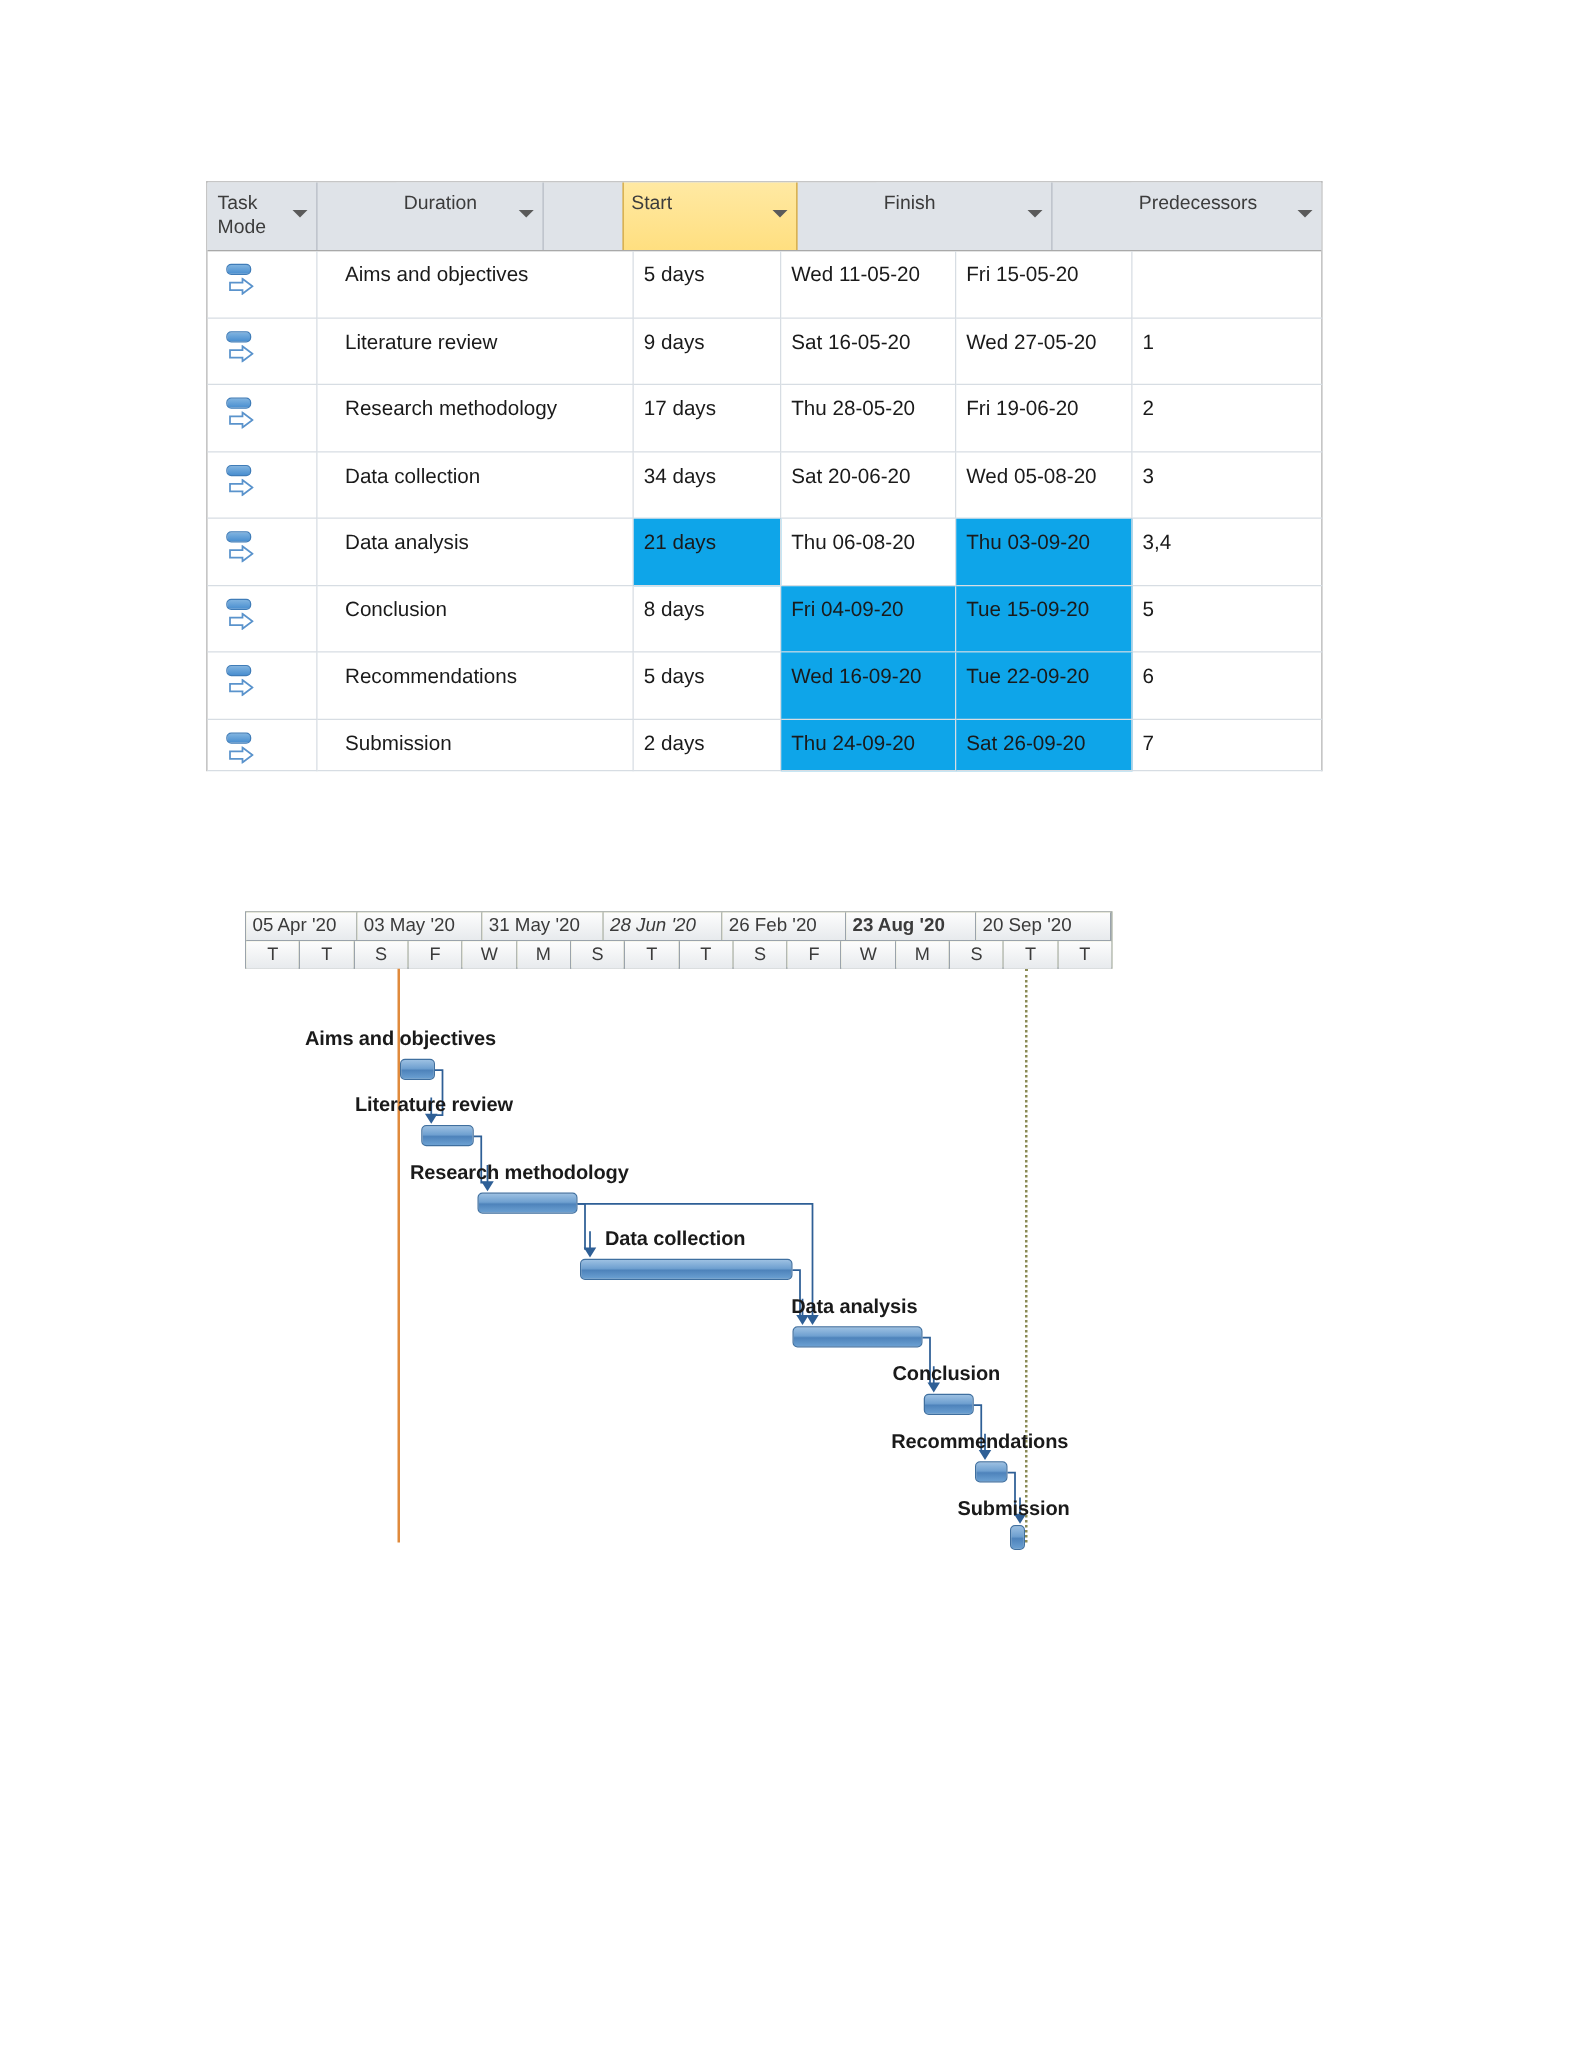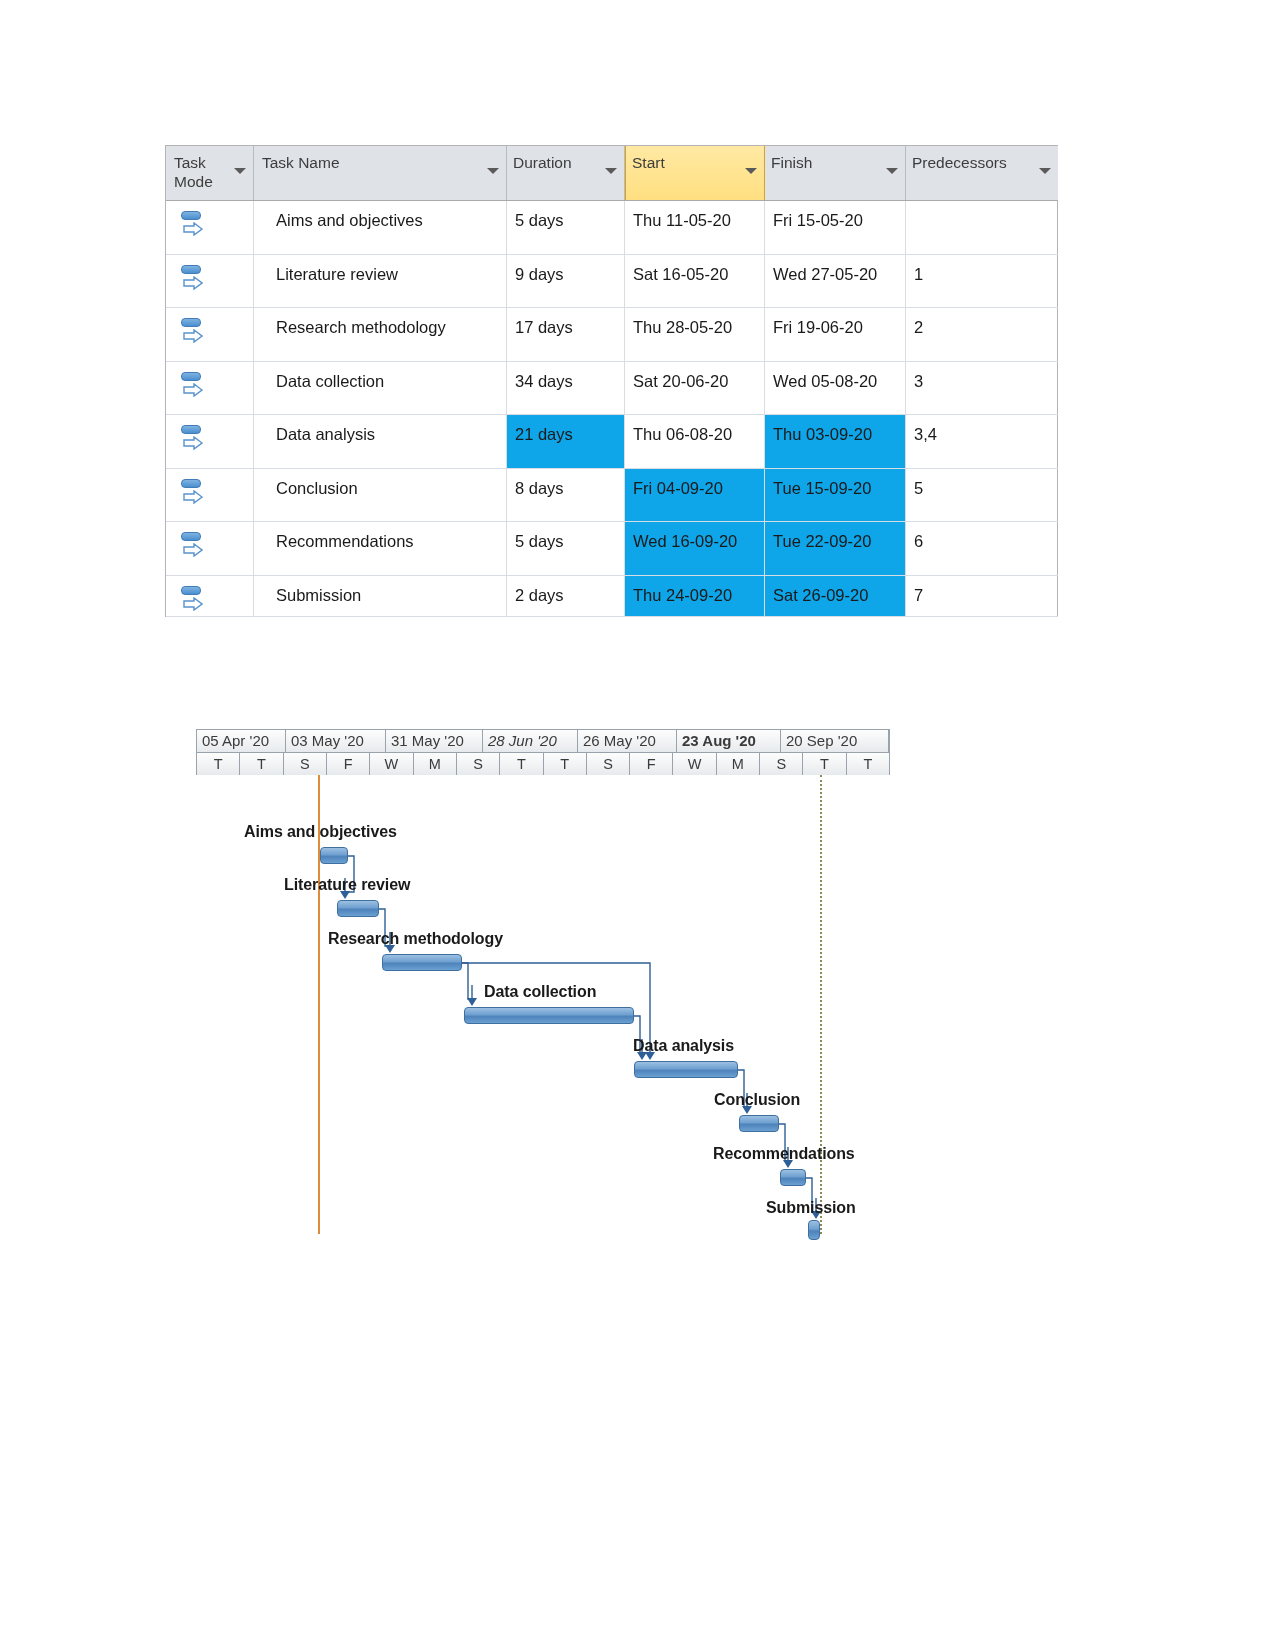--- a/index.html
+++ b/index.html
@@ -215,24 +215,20 @@
 </head>
 <body>
 
 <div id="task-table">
 
   <div class="tt-row tt-head">
     <div class="cell c-mode">
       <span>Task Mode</span>
       <span class="caret"></span>
     </div>
-    <div class="cell c-name">
-      <span>Task Name</span>
-      <span class="caret"></span>
-    </div>
     <div class="cell c-dur">
       <span>Duration</span>
       <span class="caret"></span>
     </div>
     <div class="cell c-start start-col">
       <span>Start</span>
       <span class="caret"></span>
     </div>
     <div class="cell c-fin">
       <span>Finish</span>
@@ -244,21 +240,21 @@
     </div>
   </div>
 
   <div class="tt-body" id="tt-body">
       <div class="tt-row">
         <div class="cell c-mode"><span class="mode-icon"><span class="bar"></span><svg class="arrow" viewBox="0 0 20 14">
               <path d="M1 4 H11 V1 L19 7 L11 13 V10 H1 Z" fill="#ffffff" stroke="#5a93cc" stroke-width="1.4"></path>
             </svg></span></div>
         <div class="cell c-name">Aims and objectives</div>
         <div class="cell c-dur">5 days</div>
-        <div class="cell c-start">Thu 11-05-20</div>
+        <div class="cell c-start">Wed 11-05-20</div>
         <div class="cell c-fin">Fri 15-05-20</div>
         <div class="cell c-pred"></div>
       </div>
       <div class="tt-row">
         <div class="cell c-mode"><span class="mode-icon"><span class="bar"></span><svg class="arrow" viewBox="0 0 20 14">
               <path d="M1 4 H11 V1 L19 7 L11 13 V10 H1 Z" fill="#ffffff" stroke="#5a93cc" stroke-width="1.4"></path>
             </svg></span></div>
         <div class="cell c-name">Literature review</div>
         <div class="cell c-dur">9 days</div>
         <div class="cell c-start">Sat 16-05-20</div>
@@ -329,21 +325,21 @@
 </div>
 
 <div id="gantt">
 
   <div id="tl-head">
     <div class="tl-major" id="tl-major">
         <div class="mcell" style="width: 89px;">05 Apr '20</div>
         <div class="mcell" style="width: 100px;">03 May '20</div>
         <div class="mcell" style="width: 97px;">31 May '20</div>
         <div class="mcell" style="width: 95px; font-style: italic;">28 Jun '20</div>
-        <div class="mcell" style="width: 99px;">26 May '20</div>
+        <div class="mcell" style="width: 99px;">26 Feb '20</div>
         <div class="mcell" style="width: 104px; font-weight: bold;">23 Aug '20</div>
         <div class="mcell" style="width: 108px;">20 Sep '20</div>
       </div>
     <div class="tl-minor" id="tl-minor">
         <div class="dcell">T</div>
         <div class="dcell">T</div>
         <div class="dcell">S</div>
         <div class="dcell">F</div>
         <div class="dcell">W</div>
         <div class="dcell">M</div>

